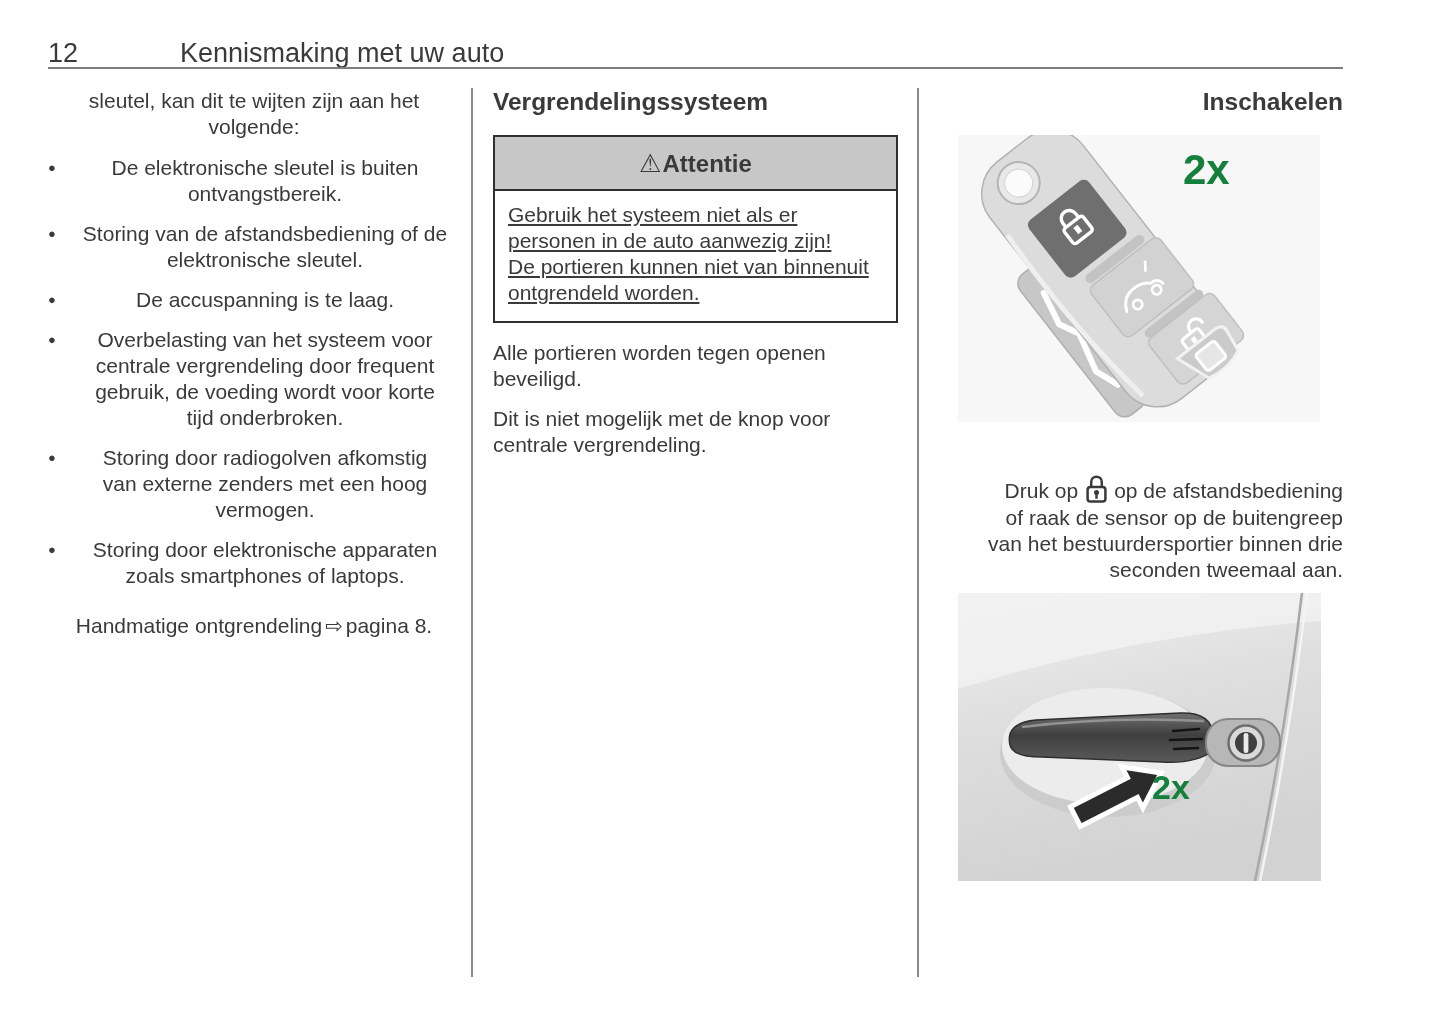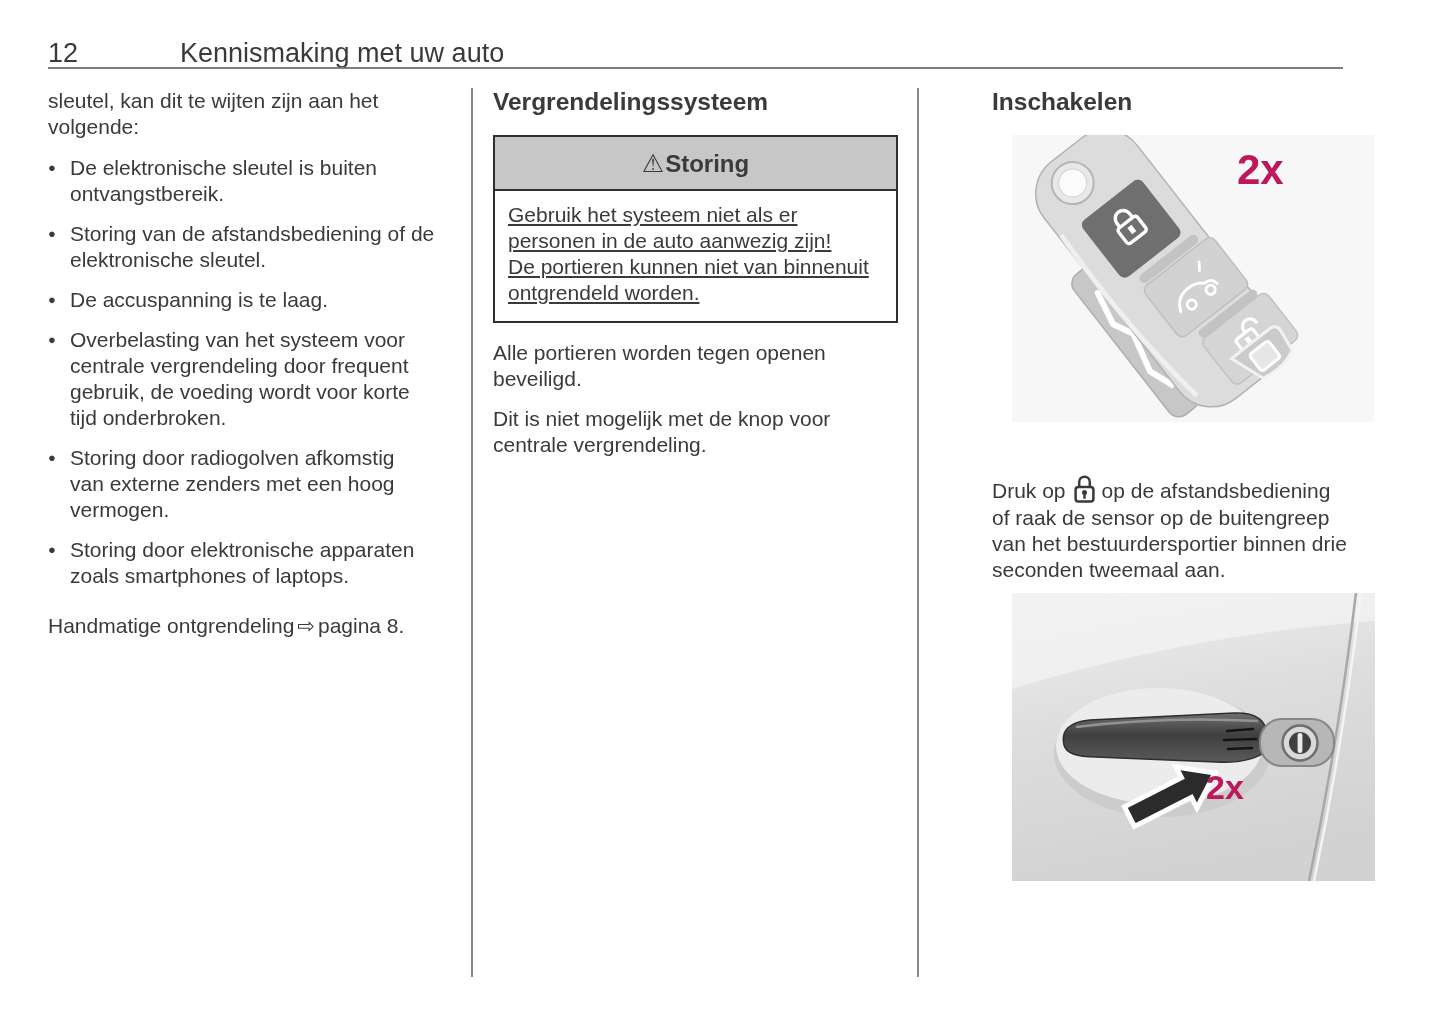--- a/index.html
+++ b/index.html
@@ -11,23 +11,23 @@
   
   .page-num { position:absolute; left:48px; top:38px; font-size:27px; line-height:30px; }
   .header-title { position:absolute; left:180px; top:38px; font-size:27px; line-height:30px; font-weight:500; }
   .header-rule { position:absolute; left:48px; top:67px; width:1295px; height:2px; background:#7d7d7d; }
   
   .v-divider { position:absolute; top:88px; height:889px; width:2px; background:#8a8a8a; }
   .v-divider.d1 { left:471px; }
   .v-divider.d2 { left:917px; }
   
   .col { position:absolute; top:88px; font-size:21px; line-height:26px; }
-  .col-left  { left:48px;  width:412px; }
+  .col-left  { left:48px;  width:412px;text-align:center; }
   .col-mid   { left:493px; width:405px; }
-  .col-right { left:992px; width:405px; }
+  .col-right { left:938px; width:405px;text-align:right; }
   .lines { white-space:pre-line; }
   p.body-par { margin-bottom:14px; }
   
   .intro { margin-bottom:15px; }
   ul.symptoms { list-style:none; }
   ul.symptoms li { position:relative; padding-left:22px; margin-bottom:14px; }
   ul.symptoms li::before { content:"●"; position:absolute; left:0; top:0px; font-size:13px; }
   .manual-note { margin-top:24px; }
   .ref-arrow { padding:0 3px; }
   
@@ -38,21 +38,21 @@
     background:#c7c7c7; border-bottom:2px solid #2f2f2f; text-align:center;
     font-size:24px; font-weight:700; padding:13px 0 12px 0;
   }
   .warning-glyph { font-weight:400; font-size:25px; margin-right:1px; }
   .caution-body { padding:11px 13px 15px 13px;text-decoration:underline; }
   
   .figure { position:relative; margin-left:20px; width:362px; }
   .figure svg { display:block; }
   .key-figure { height:287px; margin-top:3px; margin-bottom:52px; }
   .door-figure { height:288px; margin-top:10px; }
-  .press-count { position:absolute; font-weight:700; color:#be185d; }
+  .press-count { position:absolute; font-weight:700; color:#15803d; }
   .key-figure .press-count { left:225px; top:22px; font-size:42px; }
   .door-figure .press-count { left:194px; top:181px; font-size:34px; }
   .lock-instr { margin-top:0; }
   .inline-lock { vertical-align:-7px; margin:0 5px 0 6px; }
 </style>
 </head>
 <body>
 
 <div class="page">
 
@@ -82,21 +82,21 @@
       <li class="lines">Storing door elektronische apparaten
 zoals smartphones of laptops.</li>
     </ul>
     <p class="manual-note"><span>Handmatige ontgrendeling</span><span class="ref-arrow">⇨</span><span>pagina 8.</span></p>
   </section>
 
   <section class="col col-mid">
     <h3 class="subsection-title">Vergrendelingssysteem</h3>
 
     <div class="caution-box">
-      <div class="caution-header"><span class="warning-glyph">⚠</span><span>Storing</span></div>
+      <div class="caution-header"><span class="warning-glyph">⚠</span><span>Attentie</span></div>
       <div class="caution-body lines">Gebruik het systeem niet als er
 personen in de auto aanwezig zijn!
 De portieren kunnen niet van binnenuit
 ontgrendeld worden.</div>
     </div>
 
     <p class="body-par lines">Alle portieren worden tegen openen
 beveiligd.</p>
     <p class="body-par lines">Dit is niet mogelijk met de knop voor
 centrale vergrendeling.</p>

